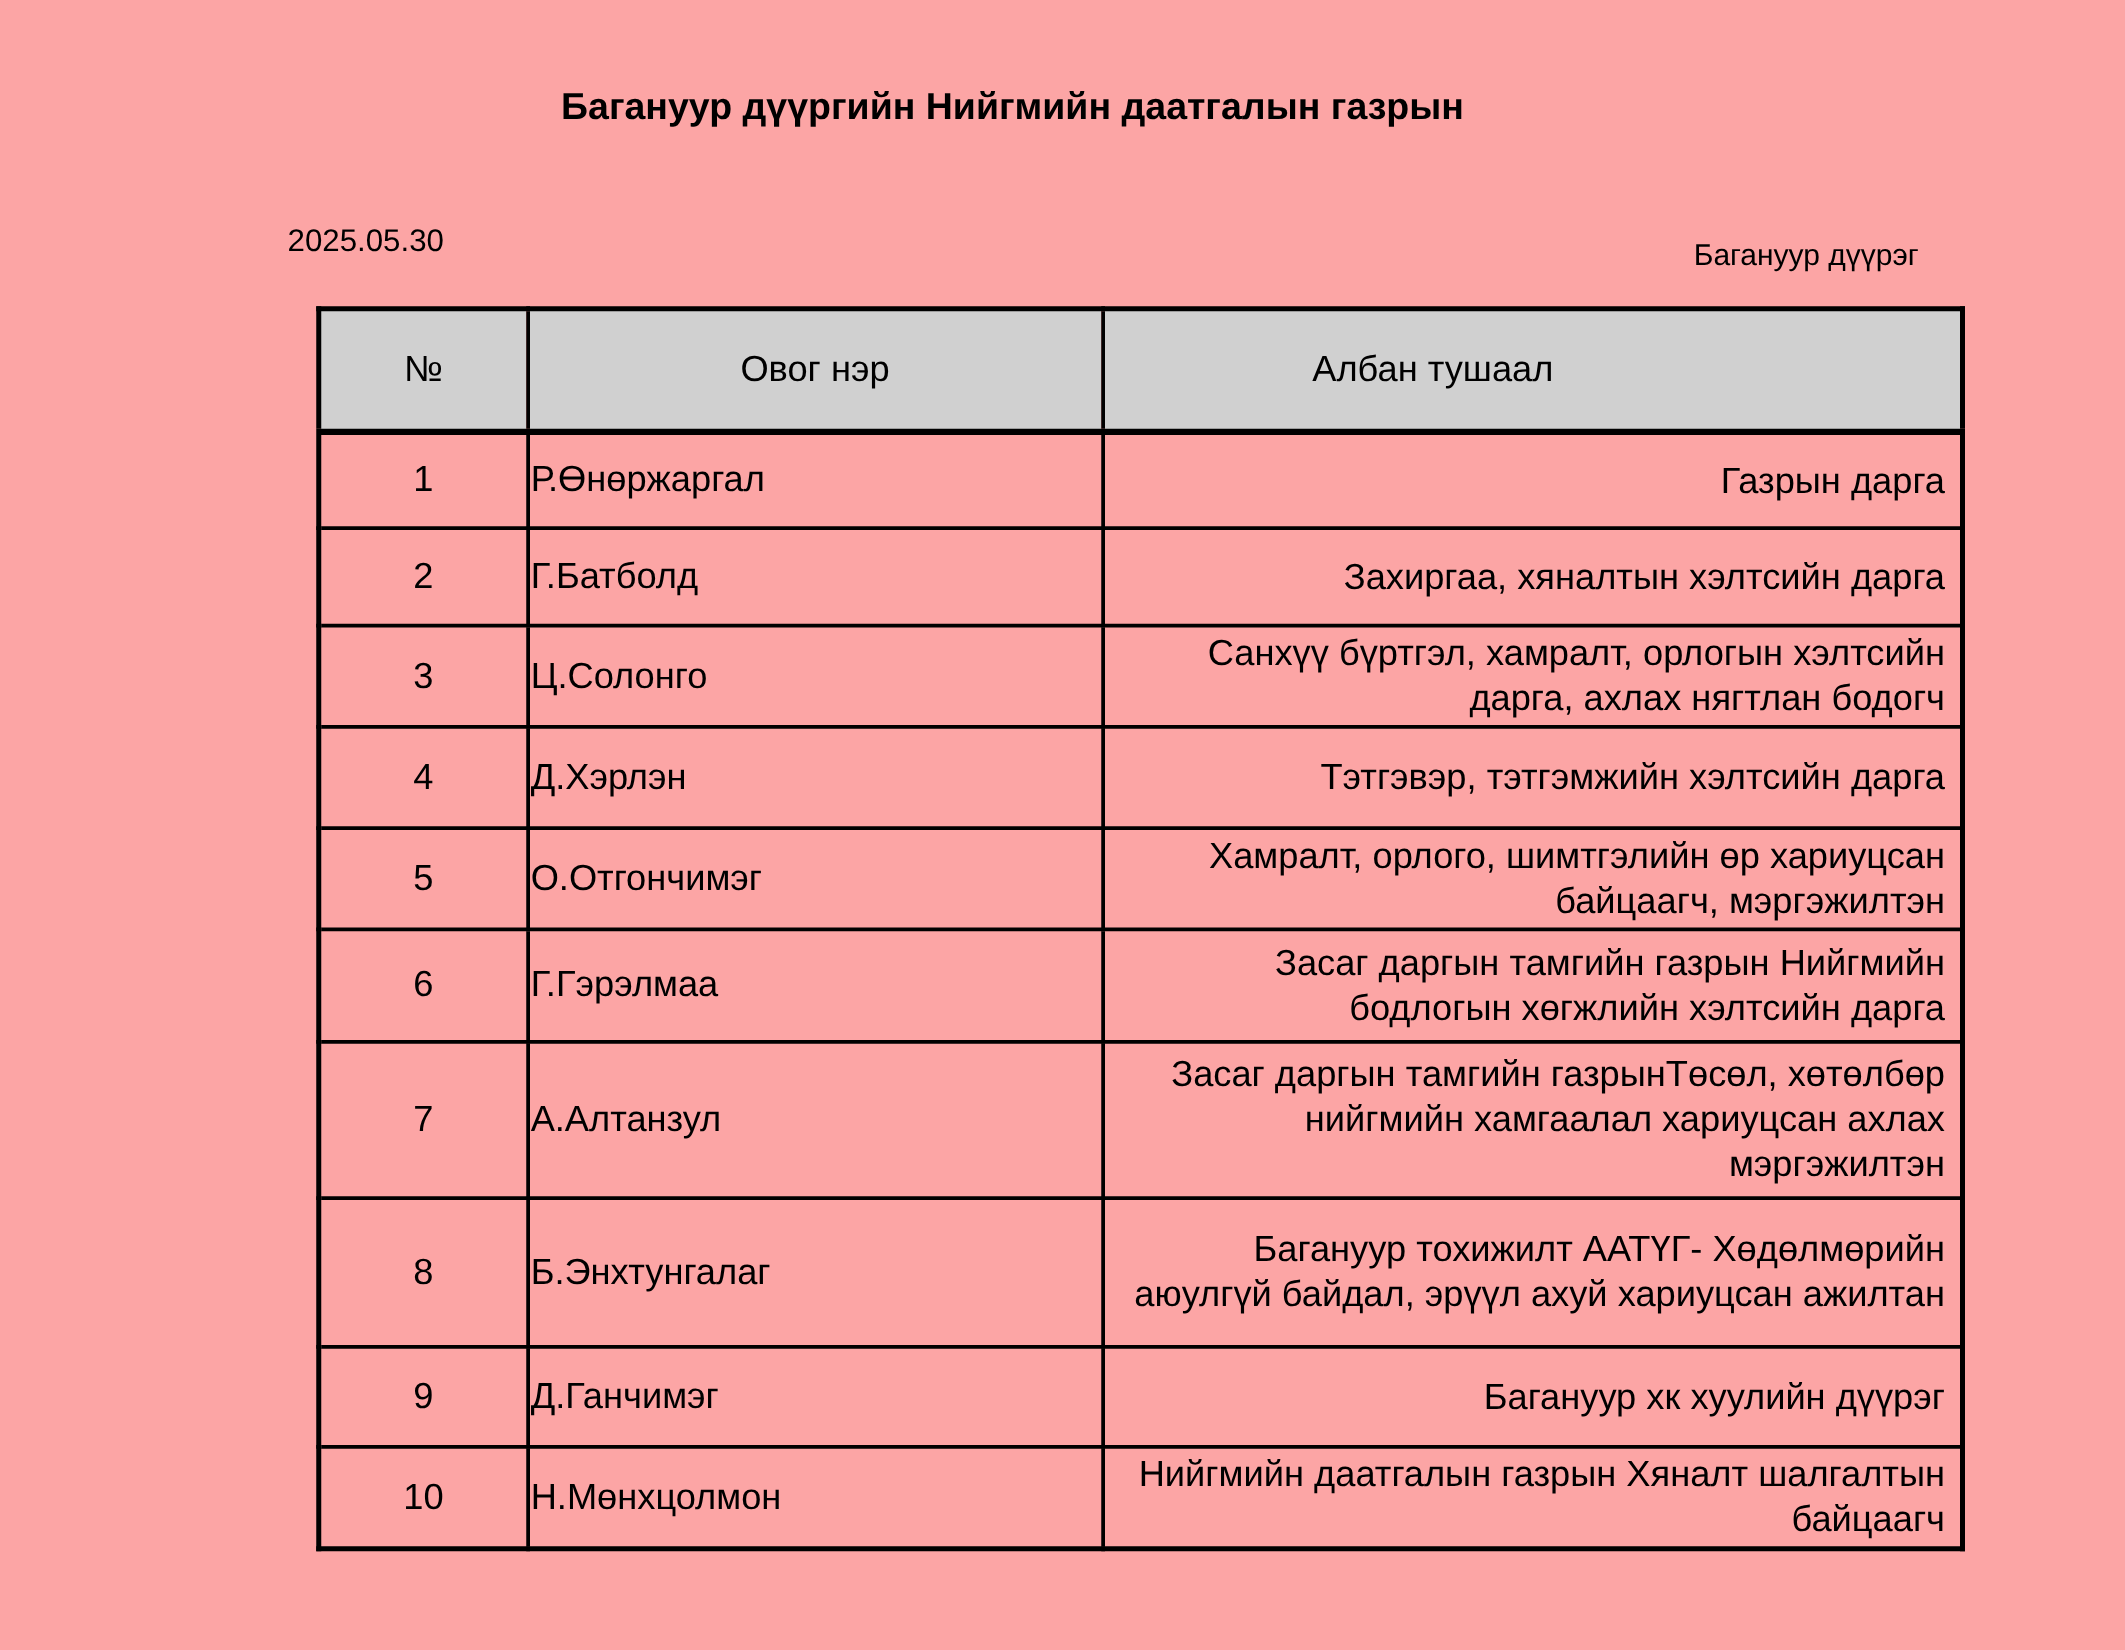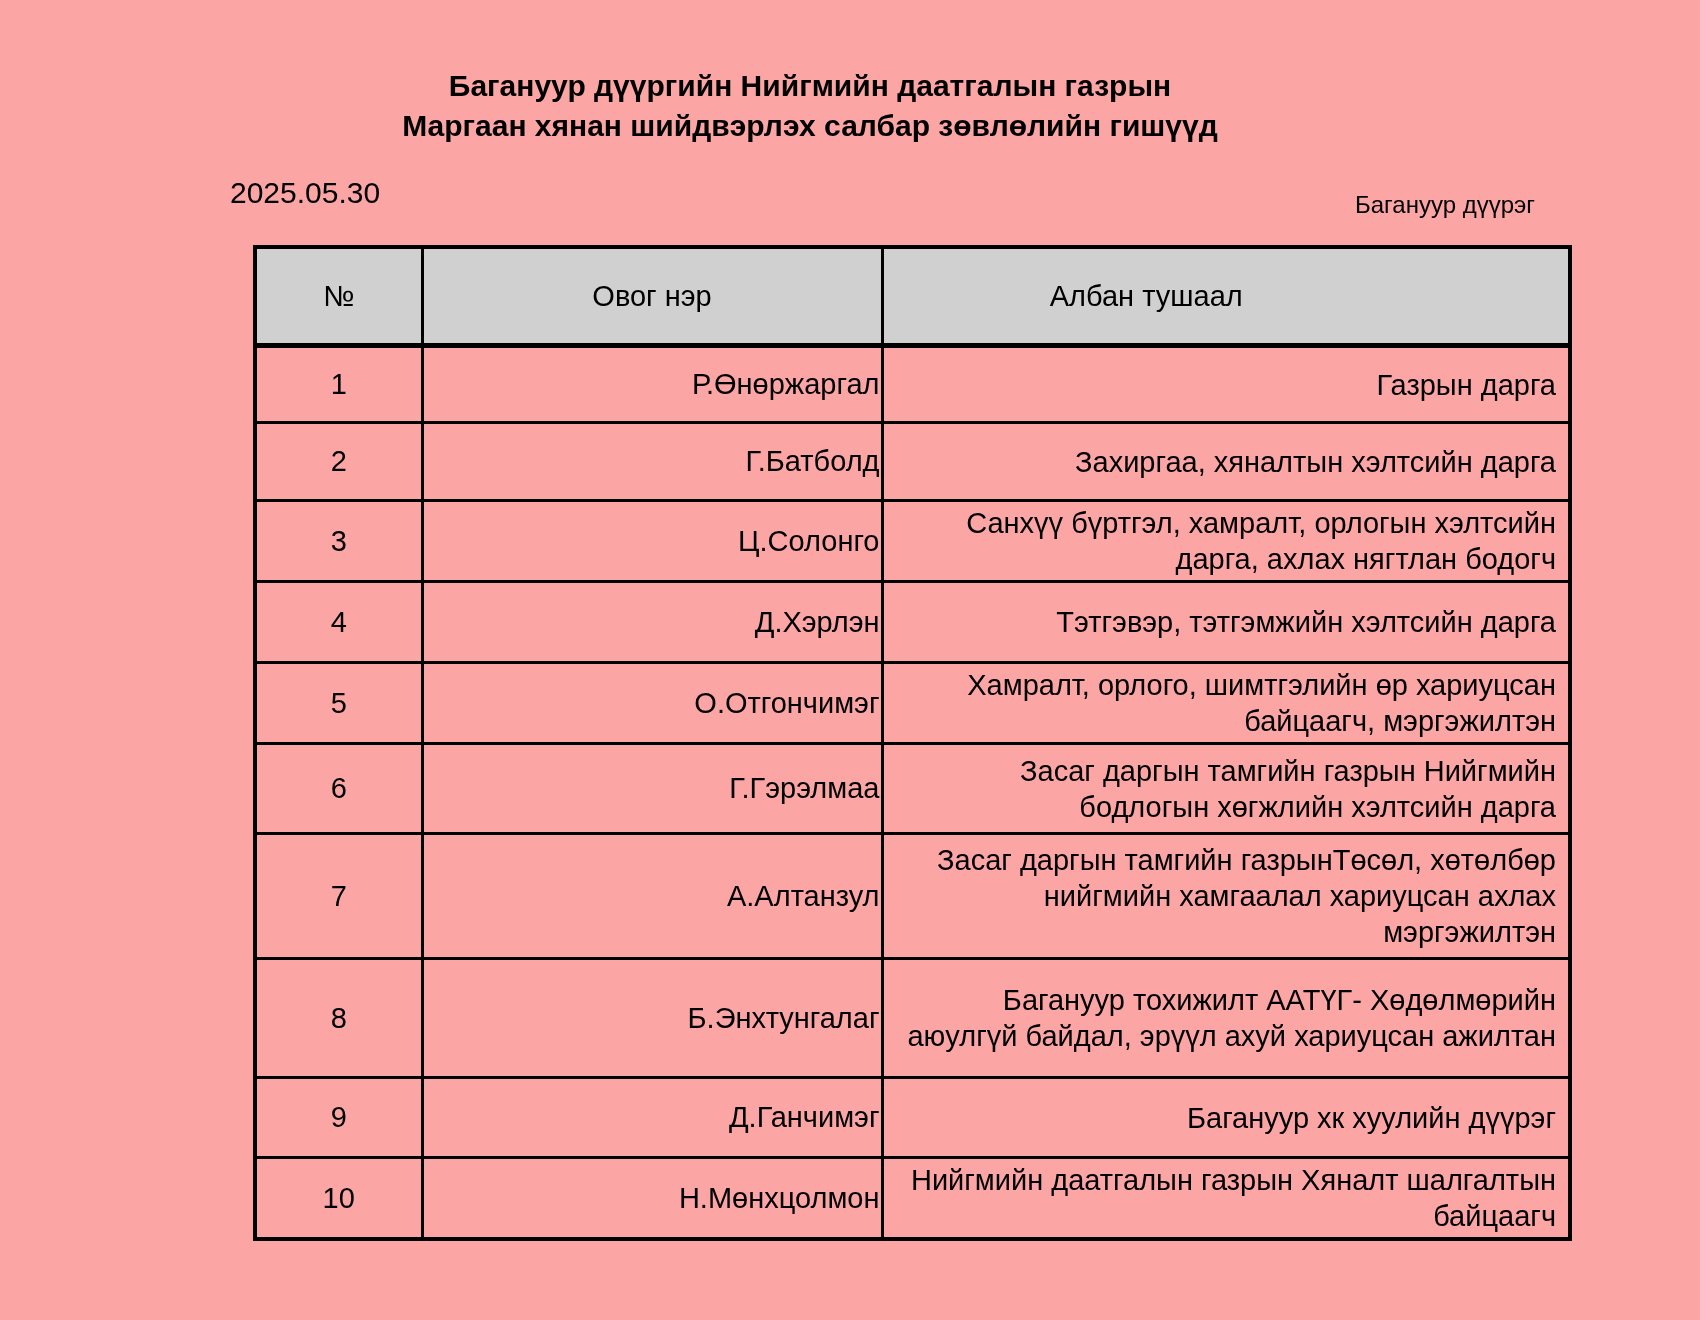--- a/index.html
+++ b/index.html
@@ -8,21 +8,21 @@
     background:#fca5a5; color:#000;
     font-family:"Liberation Sans", sans-serif;
     overflow:hidden;
   }
   .title-block {
     position:absolute; top:66px; left:40px; width:1540px;
     text-align:center; font-weight:bold; font-size:30px; line-height:40px;
   }
   .meta-date {
     position:absolute; top:176px; left:230px;
-    font-size:30px; line-height:34px;
+    font-size:25px; line-height:34px;
   }
   .meta-location {
     position:absolute; top:188px; right:165px;
     font-size:24px; line-height:34px;
   }
   table.members {
     position:absolute; top:245px; left:253px;
     width:1315px; border-collapse:collapse; table-layout:fixed;
     border:4px solid #000;
   }
@@ -31,34 +31,33 @@
     font-size:29px; font-weight:normal; color:#000;
     vertical-align:middle;
     overflow:hidden;
   }
   .members thead th {
     height:92px;
     border-bottom:5px solid #000;
     text-align:center;
   }
   .members td.col-no   { text-align:center; }
-  .members td.col-name { text-align:right; }
+  .members td.col-name { text-align:left; }
   .members th.col-pos  { padding-right:160px; }
   .members td.col-pos  {
     text-align:right; padding:3px 12px 3px 10px; line-height:36px;
   }
 </style>
 </head>
 <body>
 
 <div class="page">
 
   <div class="title-block">
     <div>Багануур дүүргийн Нийгмийн даатгалын газрын</div>
-    <div>Маргаан хянан шийдвэрлэх салбар зөвлөлийн гишүүд</div>
   </div>
 
   <div class="meta-date">2025.05.30</div>
   <div class="meta-location">Багануур дүүрэг</div>
 
   <table class="members">
     <colgroup>
       <col style="width:167px">
       <col style="width:460px">
       <col style="width:688px">

